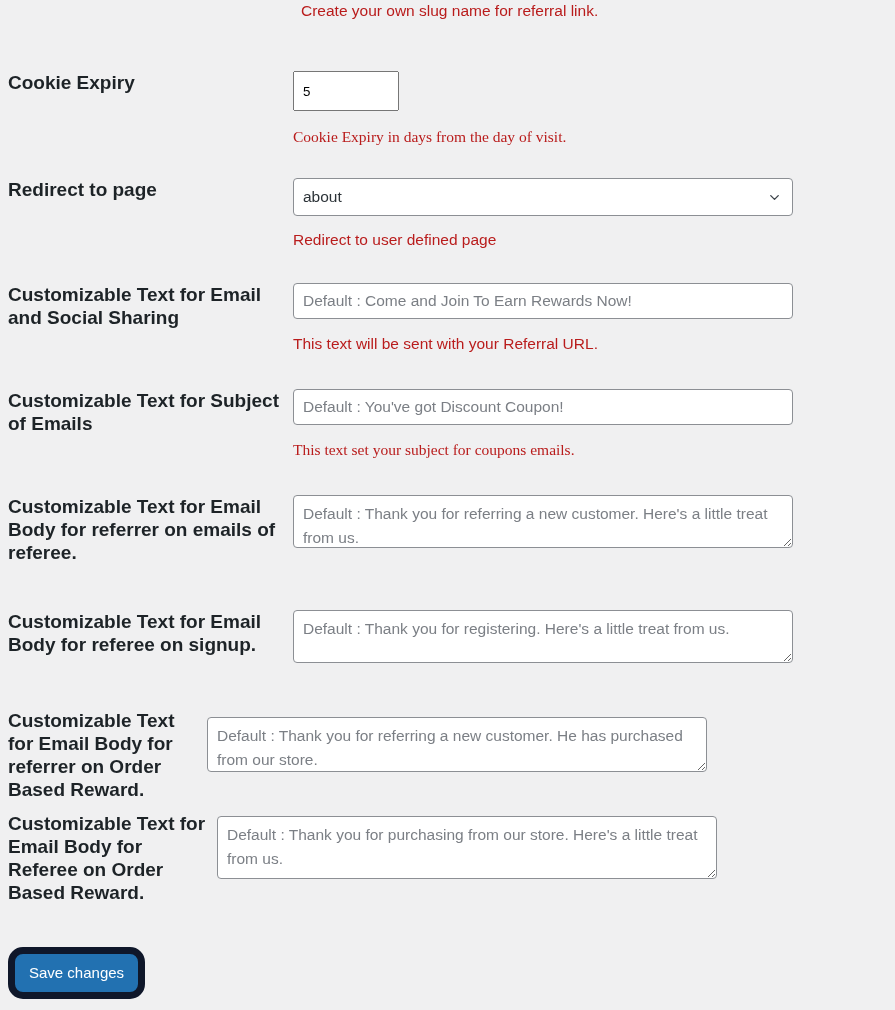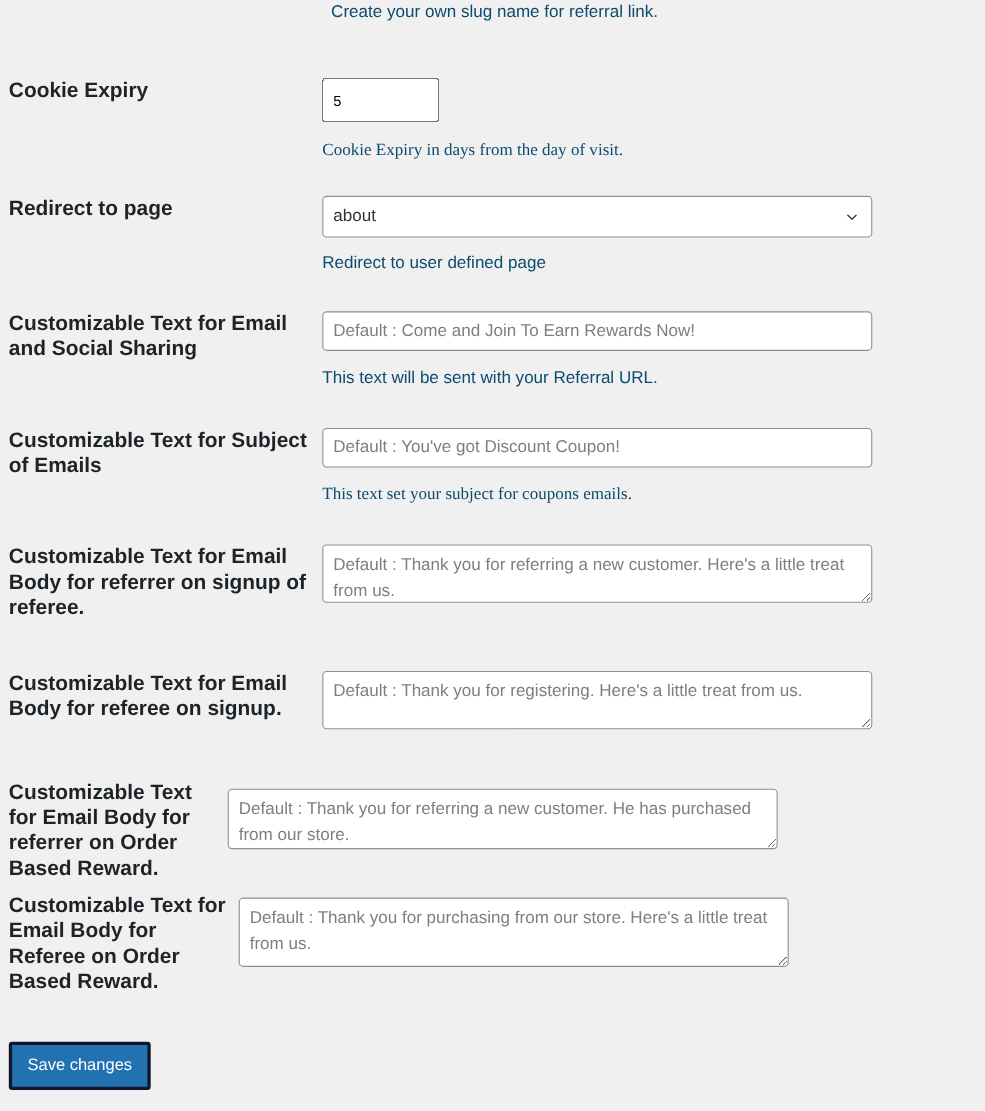--- a/index.html
+++ b/index.html
@@ -38,21 +38,21 @@
     color: #1d2327;
   }
   .row-field {
     flex: 1 1 auto;
     padding-left: 0;
   }
 
   .field-desc {
     font-size: 15.5px;
     line-height: 21px;
-    color: #0c4a6e;
+    color: #b91c1c;
     font-weight: 400;
     margin: 0;
   }
 
   
   input[type="text"].text-input,
   input[type="number"].num-input,
   textarea.area-input,
   select.select-input {
     font-family: "Liberation Sans", sans-serif;
@@ -119,22 +119,22 @@
   .area-h55 { height: 55px; }
   .area-h63 { height: 63px; }
 
   
   .save-button {
     font-family: "Liberation Sans", sans-serif;
     font-size: 15px;
     line-height: 1;
     color: #ffffff;
     background: #2271b1;
-    border: 3px solid #0f172a;
-    border-radius: 3px;
+    border: 7px solid #0f172a;
+    border-radius: 15px;
     padding: 11px 14px 12px 14px;
     cursor: pointer;
   }
 
   
   .abs { position: absolute; }
 </style>
 </head>
 <body>
 
@@ -179,21 +179,21 @@
 
   <div class="abs form-row" style="left:0px; top:389px; width:895px;">
     <div class="row-label">Customizable Text for Subject of Emails</div>
     <div class="row-field">
       <input type="text" class="text-input" placeholder="Default : You've got Discount Coupon!" style="">
       <p class="field-desc" style="margin-top:14px;font-family:Liberation Serif, serif;">This text set your subject for coupons emails.</p>
     </div>
   </div>
 
   <div class="abs form-row" style="left:0px; top:495px; width:895px;">
-    <div class="row-label">Customizable Text for Email Body for referrer on signup of referee.</div>
+    <div class="row-label">Customizable Text for Email Body for referrer on emails of referee.</div>
     <div class="row-field">
       <textarea class="area-input area-h53" placeholder="Default : Thank you for referring a new customer. Here's a little treat from us." style=""></textarea>
     </div>
   </div>
 
   <div class="abs form-row" style="left:0px; top:610px; width:895px;">
     <div class="row-label">Customizable Text for Email Body for referee on signup.</div>
     <div class="row-field">
       <textarea class="area-input area-h53" placeholder="Default : Thank you for registering. Here's a little treat from us." style=""></textarea>
     </div>

